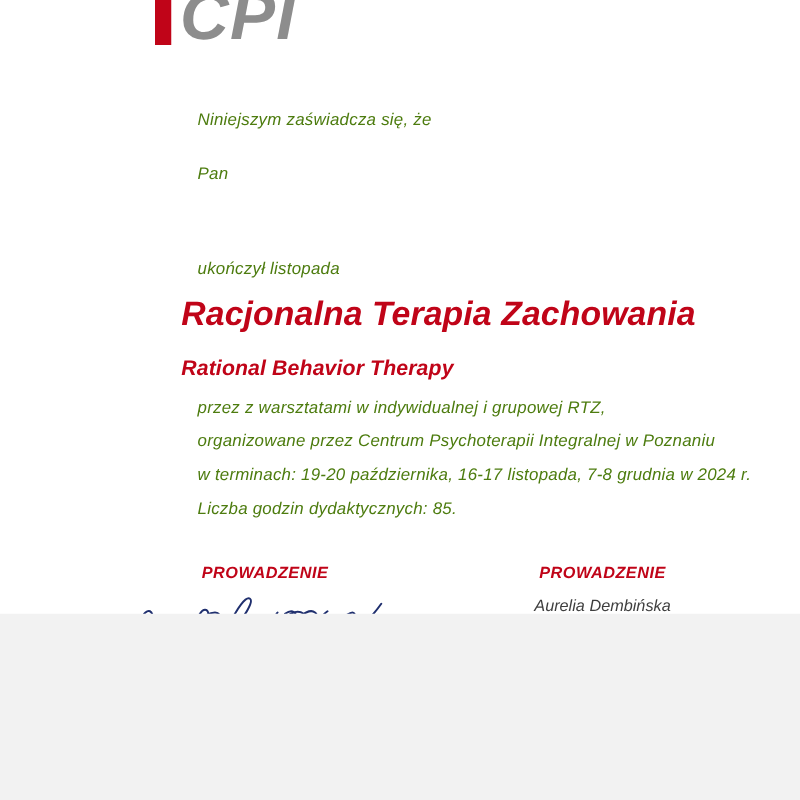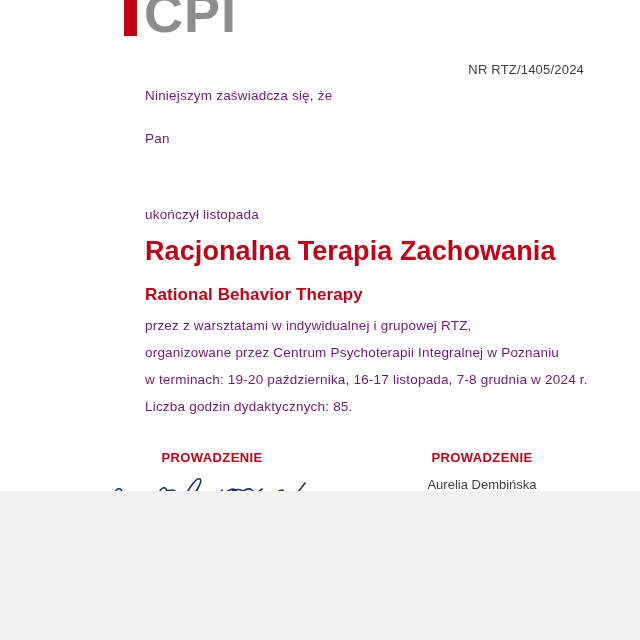--- a/index.html
+++ b/index.html
@@ -13,20 +13,21 @@
     font-family: "Liberation Sans", sans-serif;
     overflow: hidden;
   }
   #certificate {
     position: relative;
     width: 640px;
     height: 491px;
     background: #ffffff;
     box-sizing: border-box;
     overflow: hidden;
+    font-style: italic;
   }
 
   
   .top-logo {
     position: absolute;
     top: -22px;
     left: 124px;
     display: flex;
     align-items: flex-end;
     height: 58px;
@@ -50,22 +51,22 @@
   .nr {
     position: absolute;
     top: 62px;
     right: 56px;
     font-size: 13px;
     color: #3f3f3f;
     letter-spacing: .2px;
   }
   .line {
     position: absolute;
-    left: 145px;
-    color: #701a75;
+    left: 158px;
+    color: #4d7c0f;
     font-size: 13.5px;
     letter-spacing: .2px;
   }
   .intro   { top: 88px; }
   .pan     { top: 131px; }
   .name {
     position: absolute;
     left: 145px;
     top: 154px;
     font-size: 25px;
@@ -188,21 +189,20 @@
 </head>
 <body>
 
 <div id="certificate">
 
   <div class="top-logo">
     <div class="bar"></div>
     <div class="word">CPI</div>
   </div>
 
-  <div class="nr">NR RTZ/1405/2024</div>
 
   <div class="line intro">Niniejszym zaświadcza się, że</div>
   <div class="line pan">Pan</div>
   <div class="line completed">ukończył listopada</div>
   <div class="title-pl">Racjonalna Terapia Zachowania</div>
   <div class="title-en">Rational Behavior Therapy</div>
 
   <div class="line detail d1">przez z warsztatami w indywidualnej i grupowej RTZ,</div>
   <div class="line detail d2">organizowane przez Centrum Psychoterapii Integralnej w Poznaniu</div>
   <div class="line detail d3">w terminach: 19-20 października, 16-17 listopada, 7-8 grudnia w 2024 r.</div>

